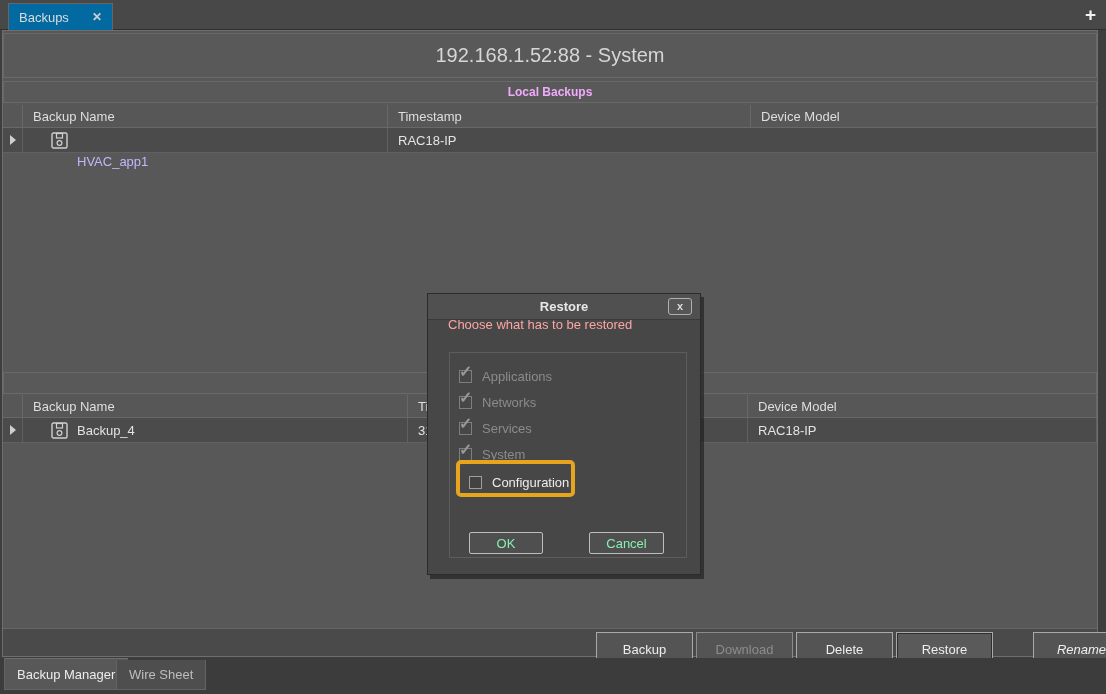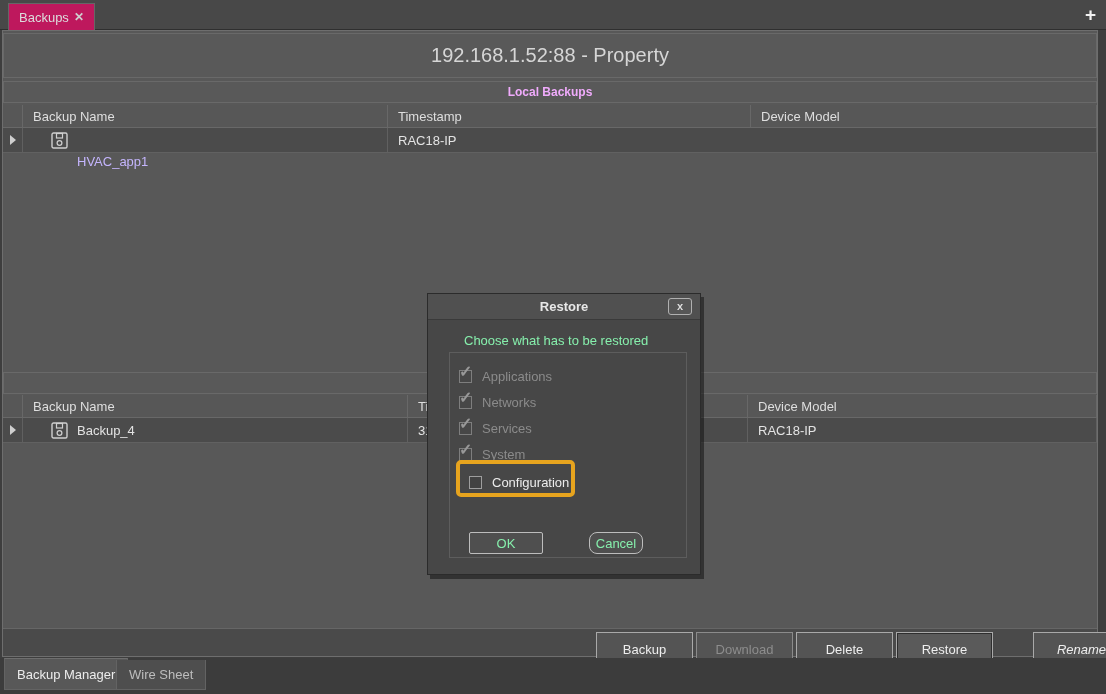--- a/index.html
+++ b/index.html
@@ -4,22 +4,22 @@
 <style>
   * { margin:0; padding:0; box-sizing:border-box; }
   html,body { width:1106px; height:694px; background:#3e3e3e; overflow:hidden;
               font-family:"Liberation Sans", sans-serif; }
   #root { position:relative; width:1106px; height:694px; background:#3e3e3e; }
 
   
   .topbar { position:absolute; left:0; top:0; width:1106px; height:30px;
             background:#484848; border-bottom:1px solid #2f2f2f; }
   .top-tab { position:absolute; left:8px; top:3px; height:27px; padding:10px 10px;
-             background:#be185d; border:1px solid #666; border-bottom:none;
-             display:flex; align-items:center; gap:5px; color:#dcdcdc; font-size:13px; }
+             background:#0369a1; border:1px solid #666; border-bottom:none;
+             display:flex; align-items:center; gap:23px; color:#dcdcdc; font-size:13px; }
   .top-tab .x { color:#cfcfcf; font-weight:bold; font-size:12px; cursor:default; }
   .plus { position:absolute; right:10px; top:4px; color:#f2f2f2; font-size:19px; font-weight:bold; }
 
   
   .panel { position:absolute; left:2px; top:30px; width:1096px; height:627px;
            background:#585858; border:1px solid #6e6e6e; border-top:1px solid #6e6e6e; }
 
   .titlebar { position:absolute; left:0; top:2px; width:1094px; height:45px;
               background:#595959; border:1px solid #696969;
               display:flex; align-items:center; justify-content:center;
@@ -83,21 +83,21 @@
             background:#474747; border:1px solid #2b2b2b;
             box-shadow:3px 4px 0 rgba(20,20,20,0.55); z-index:10; }
   .dlg-title { position:absolute; left:0; top:0; width:272px; height:26px;
                background:#505050; border-bottom:1px solid #3a3a3a;
                display:flex; align-items:center; justify-content:center;
                color:#e8e8e8; font-size:13px; font-weight:bold; }
   .dlg-close { position:absolute; right:8px; top:4px; width:24px; height:17px;
                background:#565656; border:1px solid #b0b0b0; border-radius:3px;
                display:flex; align-items:center; justify-content:center;
                color:#dddddd; font-size:11px; font-weight:bold; line-height:1; }
-  .dlg-prompt { position:absolute; left:20px; top:39px; color:#86efac; font-size:13px;margin-left:16px; }
+  .dlg-prompt { position:absolute; left:20px; top:23px; color:#fca5a5; font-size:13px; }
   .groupbox { position:absolute; left:21px; top:58px; width:238px; height:206px;
               border:1px solid #5d5d5d; }
   .opt { position:absolute; left:31px; height:20px; display:flex; align-items:center; gap:10px; }
   #opt0 { top:365px; } #opt1 { top:391px; } #opt2 { top:417px; } #opt3 { top:443px; }
   #opt4 { top:470px; left:40px; }
   .opt { left:31px; top:0; } 
   .opt { position:absolute; }
   .opt .lbl { font-size:13px; color:#8b8b8b; }
   .opt.enabled .lbl { color:#ececec; }
   .cb { position:relative; width:13px; height:13px; border:1px solid #7e7e7e;
@@ -105,39 +105,39 @@
   .cb .tick { position:absolute; left:-1px; top:-9px; color:#989898;
               font-size:16px; font-weight:bold; }
   .opt.enabled .cb { border-color:#9e9e9e; background:#424242; }
   .hl-ring { position:absolute; left:28px; top:459px; width:119px; height:37px;
              border:4px solid #e7a41e; border-radius:5px; z-index:11; }
   .dlg-btn { position:absolute; top:238px; height:22px;
              background:#4f4f4f; border:1px solid #bdbdbd; border-radius:2px;
              color:#86efac; font-size:13px; font-family:"Liberation Sans",sans-serif;
              display:flex; align-items:center; justify-content:center; }
   #dlg-ok { left:41px; width:74px; }
-  #dlg-cancel { left:161px; width:54px;border-radius:8px; }
+  #dlg-cancel { left:161px; width:75px; }
 </style>
 </head>
 <body>
 
 <div id="root">
 
   <div class="topbar">
     <div class="top-tab">
       <span>Backups</span>
       <span class="x">✕</span>
     </div>
     <div class="plus">+</div>
   </div>
 
   <div class="panel">
 
     <div class="titlebar">
-      <span>192.168.1.52:88 - Property</span>
+      <span>192.168.1.52:88 - System</span>
     </div>
 
     <div class="sectionbar" id="sec1">
       <span>Local Backups</span>
     </div>
 
     <div class="thead" id="thead1">
       <div class="cell gutter"></div>
       <div class="cell c-name1">Backup Name</div>
       <div class="cell c-time1">Timestamp</div>

